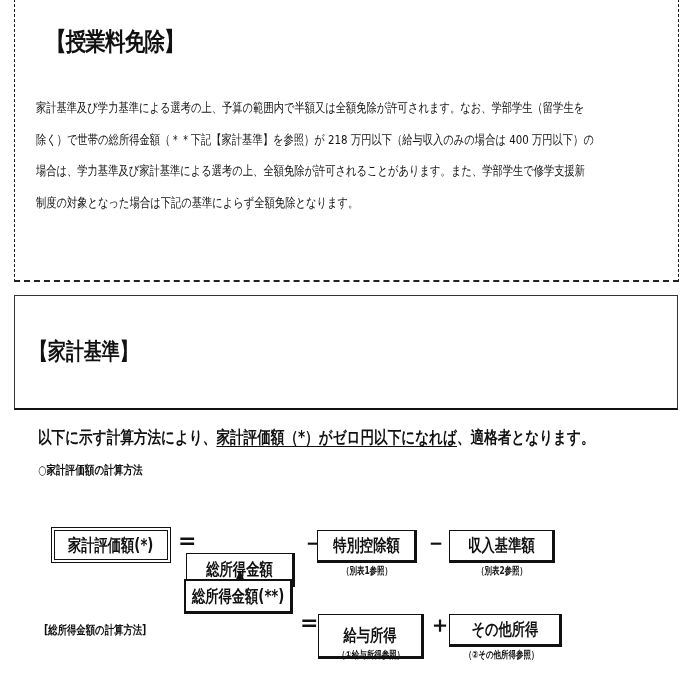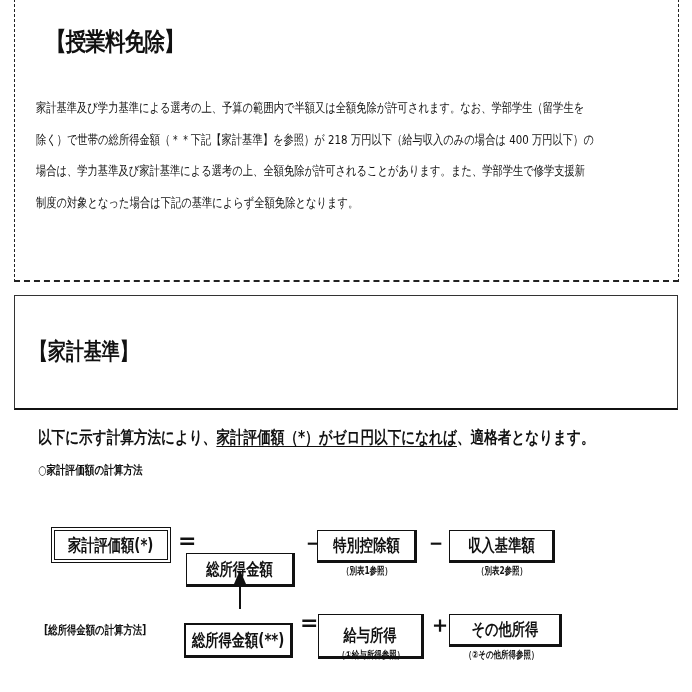--- a/index.html
+++ b/index.html
@@ -69,21 +69,21 @@
 <div class="op" style="left:425px; top:528px;">－</div>
 <div class="fbox" style="left:449px; top:530px; width:106px; height:33px;">
   <span class="t">収入基準額</span>
 </div>
 <div class="note" style="left:449px; top:564px; width:106px;">（別表2参照）</div>
 
 <div class="arrow-head"></div>
 <div class="arrow-line"></div>
 
 <div class="rowlabel">[総所得金額の計算方法]</div>
-<div class="fbox thick" style="left:184px; top:623px; width:109px; height:35px;">
+<div class="fbox thick" style="left:184px; top:579px; width:109px; height:35px;">
   <span class="t">総所得金額(**)</span>
 </div>
 <div class="op" style="left:300px; top:610px;">=</div>
 <div class="fbox" style="left:318px; top:614px; width:106px; height:45px;">
   <span class="t">給与所得</span>
 </div>
 <div class="note" style="left:318px; top:648px; width:106px;">（①給与所得参照）</div>
 <div class="op" style="left:429px; top:610px;">＋</div>
 <div class="fbox" style="left:449px; top:614px; width:113px; height:33px;">
   <span class="t">その他所得</span>

